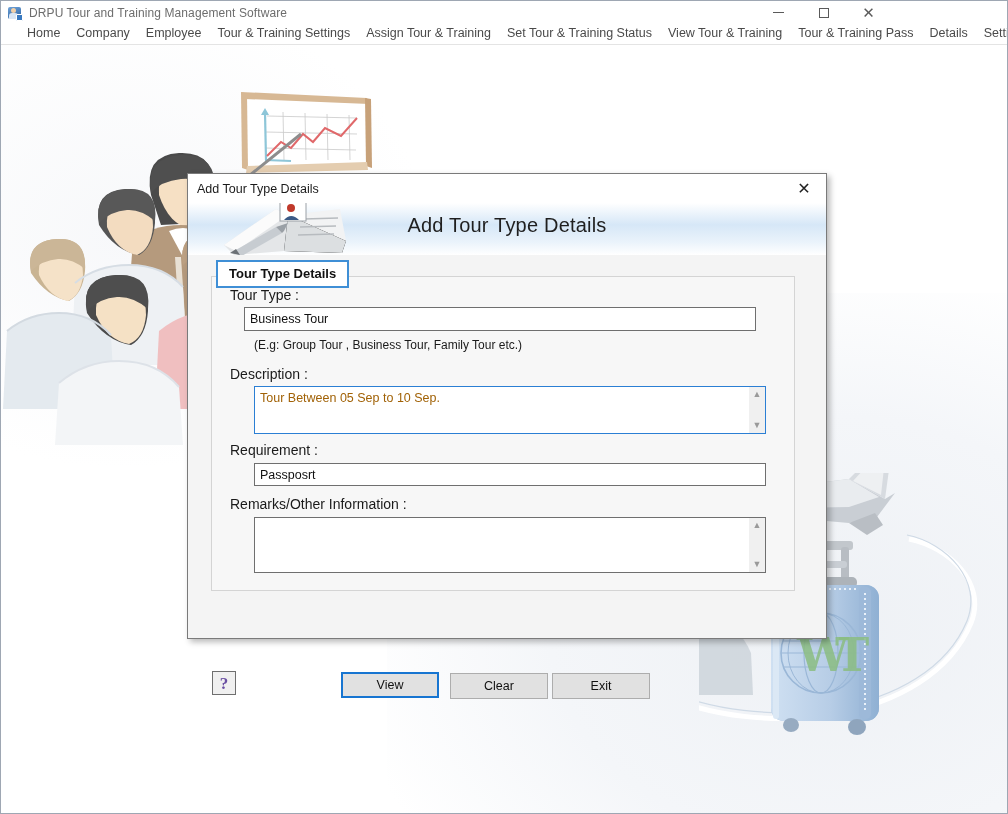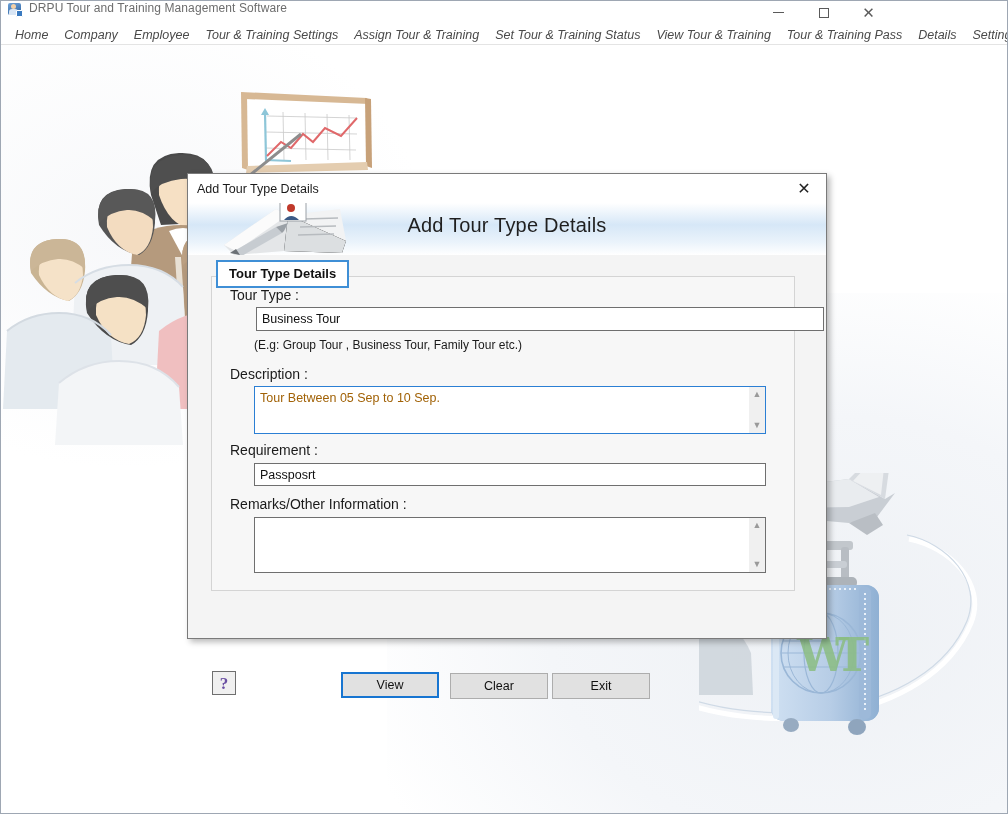--- a/index.html
+++ b/index.html
@@ -17,21 +17,21 @@
     background: #ffffff;
     border: 1px solid #9ea7b3;
     overflow: hidden;
   }
 
   
   .titlebar {
     position: absolute; top: 0; left: 0;
     width: 890px; height: 23px;
     background: #ffffff;
-    display: flex; 
+    display: flex; align-items: center;
   }
   .app-icon {
     width: 16px; height: 16px;
     margin-left: 6px; margin-right: 6px;
     position: relative; flex: 0 0 auto;
   }
   .app-icon .ai-body {
     position: absolute; left: 1px; top: 2px;
     width: 13px; height: 12px;
     background: linear-gradient(160deg,#6ea2d8 0%, #2a5f9e 100%);
@@ -76,24 +76,23 @@
     width:8px; height:8px; border:1px solid #5a5a5a;
     border-bottom:none; border-left:none;
   }
   .glyph-close { font-size: 15px; line-height: 15px; font-weight: 300; }
 
   
   .menubar {
     position: absolute; top: 23px; left: 0;
     width: 1006px; height: 21px;
     background: #ffffff;
-    display: flex; align-items: flex-end;
+    display: flex; align-items: flex-start;
     border-bottom: 1px solid #e4e4e4;
-    padding-left: 6px;
-    font-style: italic;
+    padding-left: 18px;
   }
   .menu-item {
     font-size: 12.5px; color: #4a4a4a;
     padding: 2px 8px; white-space: nowrap;
     cursor: default;
   }
 
   
   .client {
     position: absolute; top: 44px; left: 0;
@@ -507,21 +506,21 @@
       <div class="hdr-title">Add Tour Type Details</div>
     </div>
 
     <div class="dlg-body">
 
       <div class="groupbox">
         <div class="group-tab">Tour Type Details</div>
       </div>
 
       <div class="field-label" style="left:42px; top:32px;">Tour Type :</div>
-      <input class="tinput" style="left: 68px; top: 52px; width: 568px; height: 24px;" value="Business Tour">
+      <input class="tinput" style="left: 56px; top: 52px; width: 512px; height: 24px;" value="Business Tour">
       <div class="hint-label" style="left:66px; top:83px;">(E.g: Group Tour , Business Tour, Family Tour etc.)</div>
 
       <div class="field-label" style="left:42px; top:111px;">Description :</div>
       <div style="position:absolute; left:66px; top:131px; width:512px; height:48px;">
         <textarea class="tarea focused" style="left: 0px; top: 0px; width: 512px; height: 48px; padding-right: 20px;" value="Tour Between 05 Sep to 10 Sep.">Tour Between 05 Sep to 10 Sep.</textarea>
         <div class="fake-sb" style="right:1px; top:1px; height:46px;">
           <span class="sb-arrow">▲</span>
           <span class="sb-arrow">▼</span>
         </div>
       </div>

